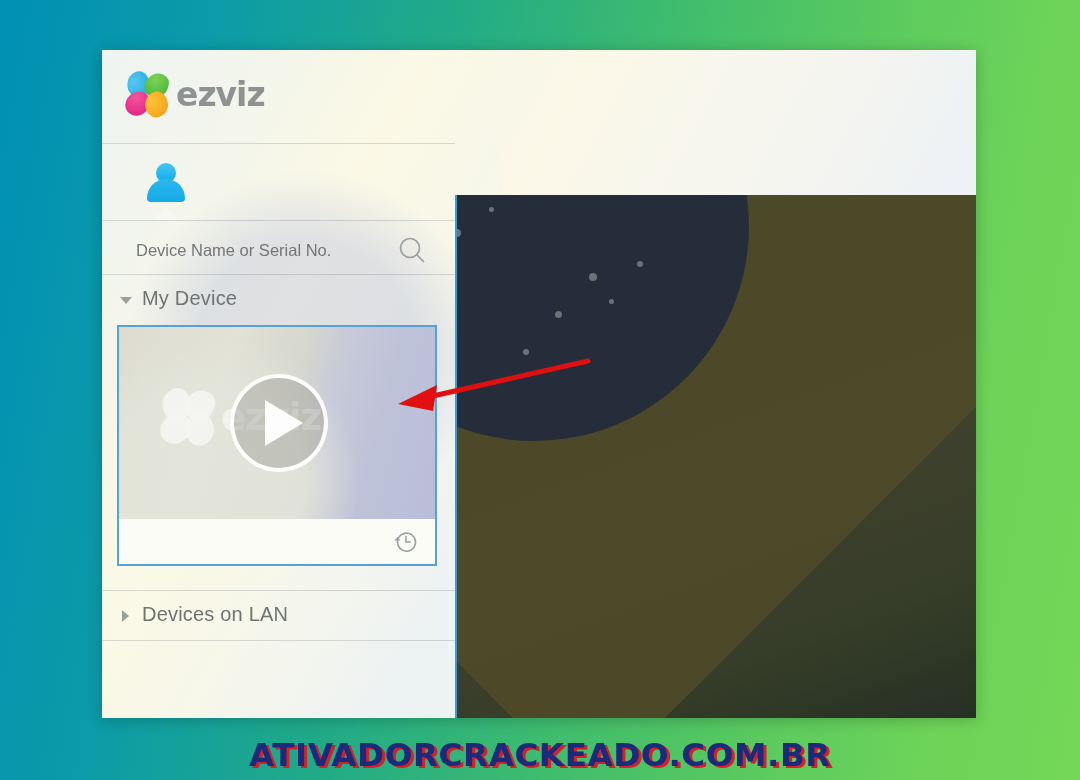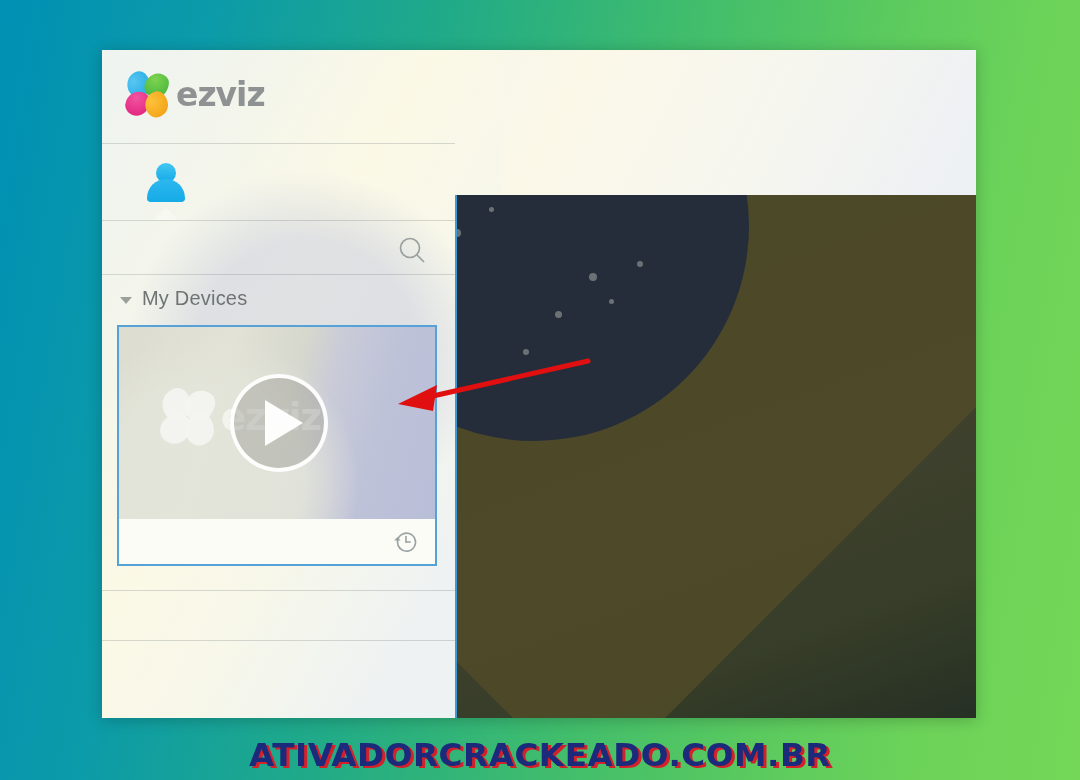--- a/index.html
+++ b/index.html
@@ -224,30 +224,31 @@
         <span id="person-icon">
           <span class="head"></span>
           <span class="body"></span>
         </span>
       </div>
       <div id="tab-caret"></div>
     </div>
     <div class="hr" style="top:170px;"></div>
 
     <div id="search-row">
+      <input id="search-input" type="text" placeholder="Device Name or Serial No." style="">
       <svg id="search-icon" viewBox="0 0 30 30">
         <circle cx="13" cy="13" r="9.5" fill="none" stroke="#9aa09f" stroke-width="1.7"></circle>
         <line x1="20" y1="20" x2="26.5" y2="26.5" stroke="#9aa09f" stroke-width="1.7" stroke-linecap="round"></line>
       </svg>
     </div>
     <div class="hr" style="top:224px;"></div>
 
     <div id="group-my-camera">
       <span class="tri-down"></span>
-      <span class="group-label">My Devices</span>
+      <span class="group-label">My Device</span>
     </div>
 
     <div id="device-card-real">
       <div id="thumb">
         <div id="thumb-wash"></div>
         <div id="thumb-wm">
           <span class="wm-mark">
             <span class="wm-petal wm-p1"></span>
             <span class="wm-petal wm-p2"></span>
             <span class="wm-petal wm-p3"></span>
@@ -265,20 +266,24 @@
           <path d="M9 21.4 A 9 9 0 0 1 6.5 15" fill="none" stroke="#9aa2a4" stroke-width="1.6" stroke-linecap="round"></path>
           <polygon points="3.2,13.4 9.6,13.4 6.4,10.0" fill="#9aa2a4"></polygon>
           <line x1="15" y1="15" x2="15" y2="9.6" stroke="#9aa2a4" stroke-width="1.6" stroke-linecap="round"></line>
           <line x1="15" y1="15" x2="19.2" y2="15" stroke="#9aa2a4" stroke-width="1.6" stroke-linecap="round"></line>
         </svg>
       </div>
     </div>
 
     <div class="hr" style="top:540px;"></div>
 
+    <div id="group-lan">
+      <span class="tri-right"></span>
+      <span class="group-label">Devices on LAN</span>
+    </div>
 
     <div class="hr" style="top:590px;"></div>
   </div>
 
   <div id="video-panel">
     <div id="flag">
       <div id="flag-rhombus"></div>
       <div id="flag-globe">
 
         <span class="star" style="left:134px;top:218px;width:8px;height:8px;"></span>

